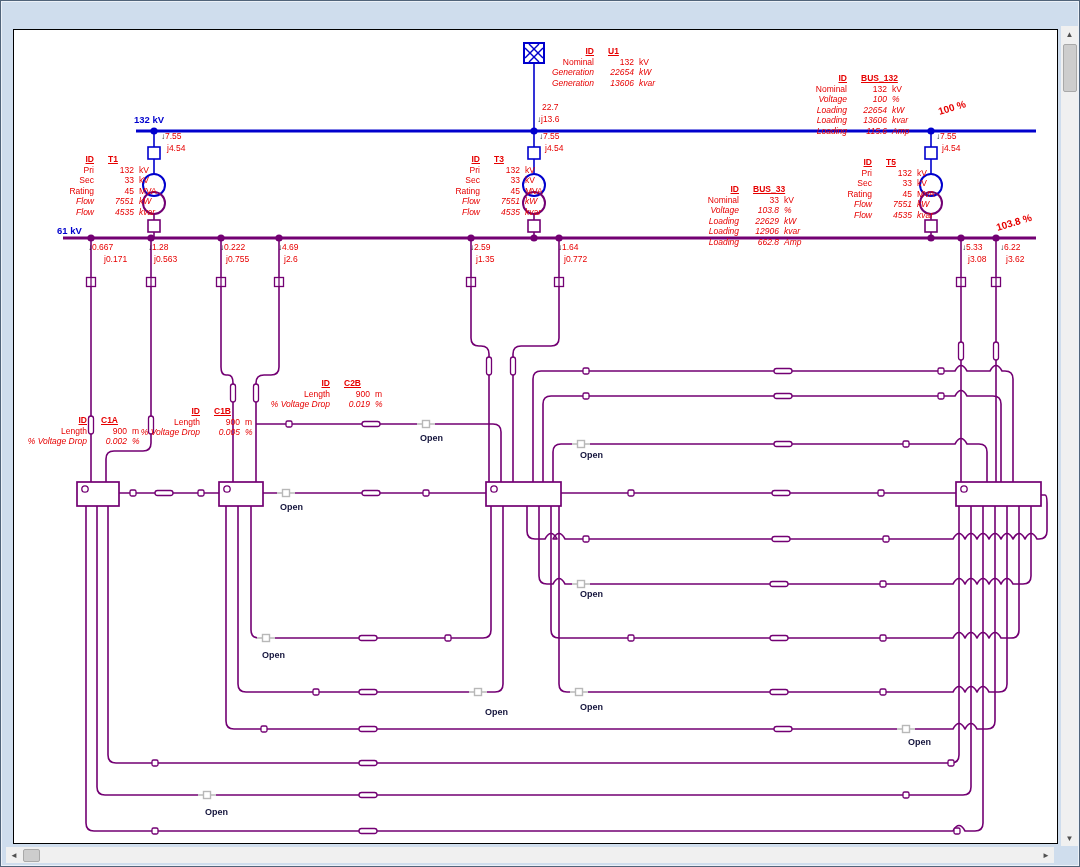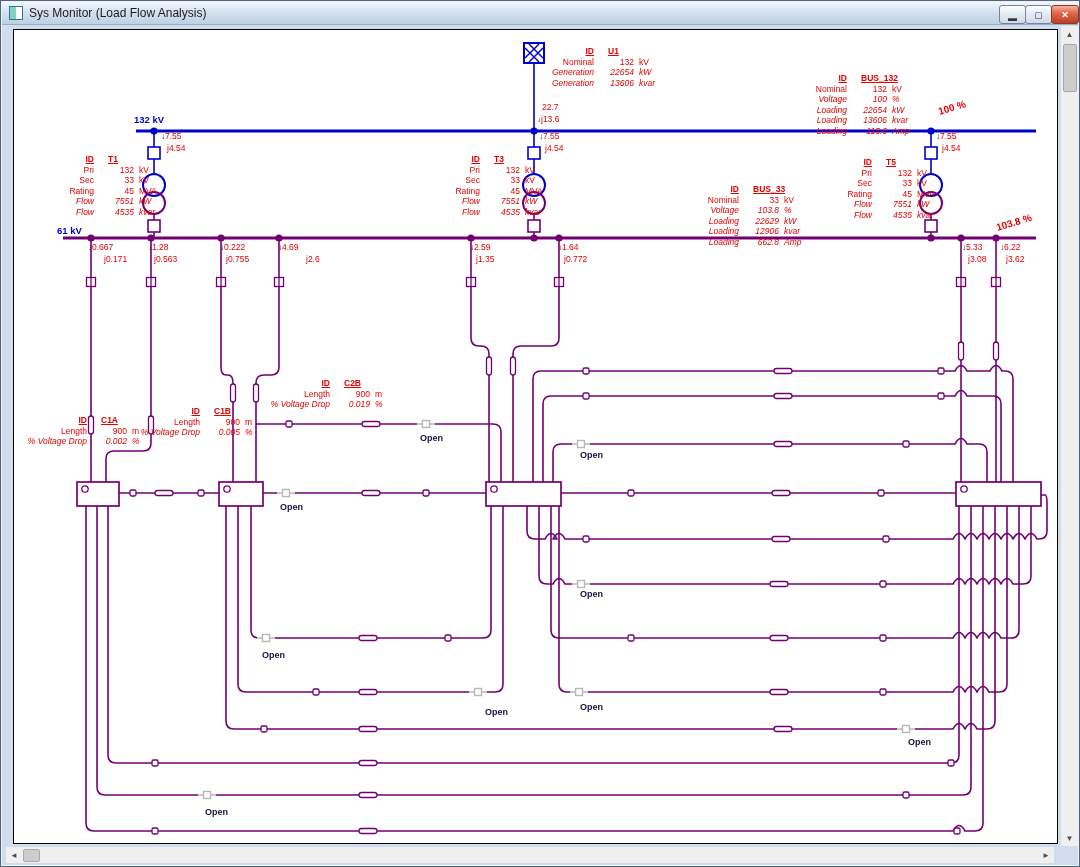--- a/index.html
+++ b/index.html
@@ -47,33 +47,20 @@
   .flow .arr{color:#111;font-size:8px;}
   .buslab{position:absolute;color:#0000cd;font-size:9.5px;font-weight:bold;white-space:nowrap;}
   .pct{position:absolute;color:#e60000;font-size:10px;font-weight:bold;white-space:nowrap;
     transform:rotate(-17deg);transform-origin:left bottom;}
   .openlab{position:absolute;color:#14143c;font-size:9px;font-weight:bold;white-space:nowrap;}
 </style>
 </head>
 <body>
 
 <div id="window">
-  <div id="titlebar">
-    <div id="titleicon"></div>
-    <div id="titletext">Sys Monitor (Load Flow Analysis)</div>
-    <div class="winbtn" id="btn-min">
-        <span>▬</span>
-      </div>
-    <div class="winbtn" id="btn-max">
-        <span>▢</span>
-      </div>
-    <div class="winbtn" id="btn-close">
-        <span>✕</span>
-      </div>
-  </div>
 
   <div id="canvas">
     <svg id="diagram" width="1043" height="813" viewBox="13 29 1043 813">
         <path d="M533,62L533,130" stroke="#0000cd" fill="none" stroke-width="1.6" stroke-linejoin="round"></path>
         <path d="M135,130L1035,130" stroke="#0000cd" fill="none" stroke-width="3.2" stroke-linejoin="round"></path>
         <path d="M153,130L153,173" stroke="#0000cd" fill="none" stroke-width="1.6" stroke-linejoin="round"></path>
         <path d="M153,213L153,237" stroke="#730073" fill="none" stroke-width="1.6" stroke-linejoin="round"></path>
         <rect x="147" y="146" width="12" height="12" fill="#fff" stroke="#0000cd" stroke-width="1.6"></rect>
         <circle cx="153" cy="184" r="11" fill="none" stroke="#0000cd" stroke-width="2"></circle>
         <circle cx="153" cy="202" r="11" fill="none" stroke="#730073" stroke-width="2"></circle>
@@ -479,21 +466,21 @@
         <div class="flow" style="left: 153px; top: 113px;"><span>j4.54</span></div>
         <div class="flow" style="left: 922px; top: 101px;"><span class="arr">↓</span><span>7.55</span></div>
         <div class="flow" style="left: 928px; top: 113px;"><span>j4.54</span></div>
         <div class="flow" style="left: 74px; top: 212px;"><span class="arr">↓</span><span>0.667</span></div>
         <div class="flow" style="left: 80px; top: 224px; margin-left: 10px;"><span>j0.171</span></div>
         <div class="flow" style="left: 134px; top: 212px;"><span class="arr">↓</span><span>1.28</span></div>
         <div class="flow" style="left: 140px; top: 224px;"><span>j0.563</span></div>
         <div class="flow" style="left: 206px; top: 212px;"><span class="arr">↓</span><span>0.222</span></div>
         <div class="flow" style="left: 212px; top: 224px;"><span>j0.755</span></div>
         <div class="flow" style="left: 264px; top: 212px;"><span class="arr">↓</span><span>4.69</span></div>
-        <div class="flow" style="left: 270px; top: 224px; margin-left: 22px;"><span>j2.6</span></div>
+        <div class="flow" style="left: 270px; top: 224px;"><span>j2.6</span></div>
         <div class="flow" style="left: 456px; top: 212px;"><span class="arr">↓</span><span>2.59</span></div>
         <div class="flow" style="left: 462px; top: 224px;"><span>j1.35</span></div>
         <div class="flow" style="left: 544px; top: 212px;"><span class="arr">↓</span><span>1.64</span></div>
         <div class="flow" style="left: 550px; top: 224px;"><span>j0.772</span></div>
         <div class="flow" style="left: 948px; top: 212px;"><span class="arr">↓</span><span>5.33</span></div>
         <div class="flow" style="left: 954px; top: 224px;"><span>j3.08</span></div>
         <div class="flow" style="left: 986px; top: 212px;"><span class="arr">↓</span><span>6.22</span></div>
         <div class="flow" style="left: 992px; top: 224px;"><span>j3.62</span></div>
         <div class="buslab" style="left: 120px; top: 84px;">132 kV</div>
         <div class="buslab" style="left: 43px; top: 195px;">61 kV</div>

